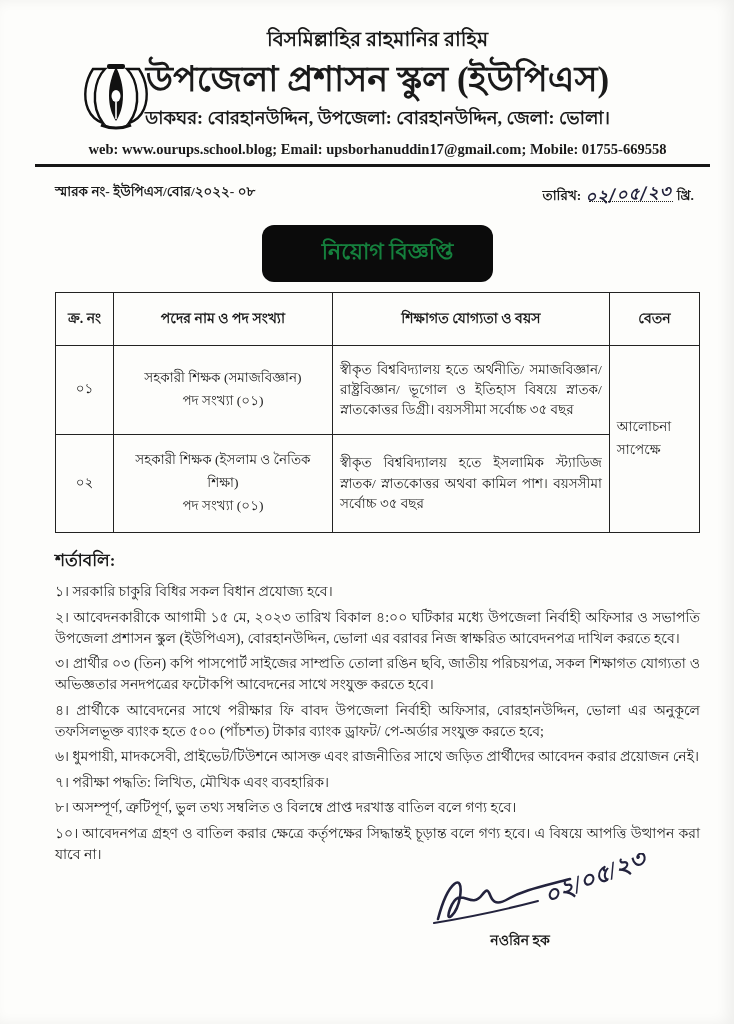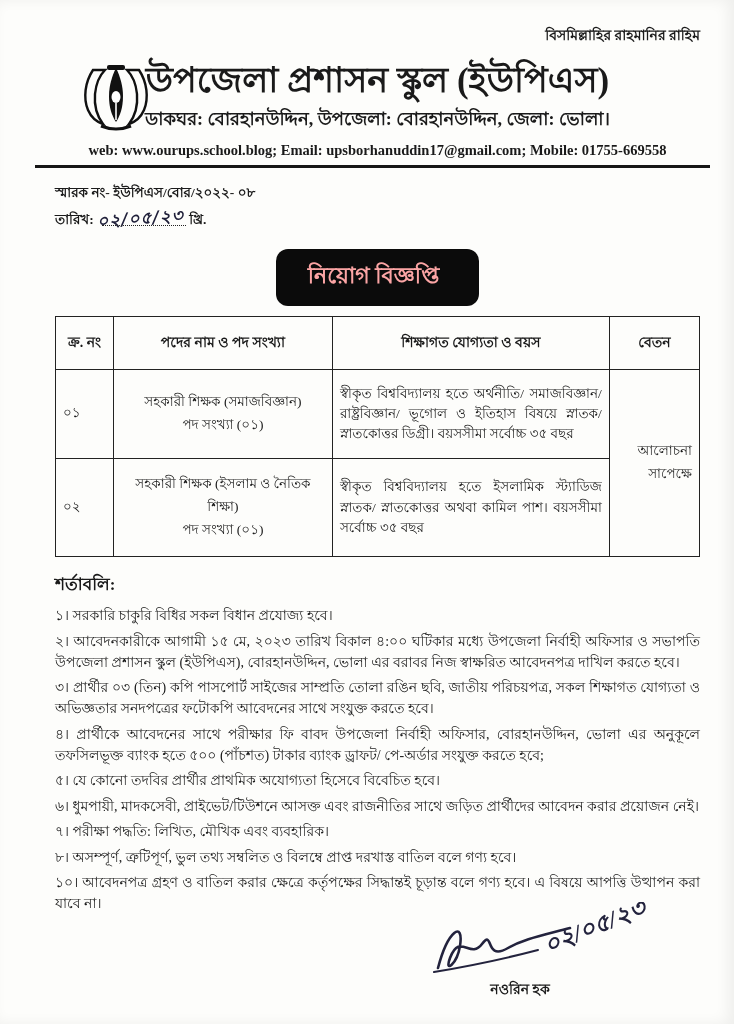--- a/index.html
+++ b/index.html
@@ -9,49 +9,49 @@
     margin: 0 auto;
     background: #fdfdfb;
     color: #1a1a1a;
     font-family: "Liberation Serif", "DejaVu Serif", serif;
     position: relative;
     padding: 24px 34px 30px 55px;
     overflow: hidden;
     box-shadow: inset -6px 0 14px rgba(0,0,0,0.06);
   }
   
-  .bismillah { text-align: right; font-size: 14px; font-weight: bold; margin-bottom: 14px; }
+  .bismillah { text-align: center; font-size: 20px; font-weight: bold; margin-bottom: 4px; }
   .header-row { position: relative; text-align: center; }
   .logo { position: absolute; left: 24px; top: 2px; width: 74px; height: 68px; }
   .school-name { font-size: 35px; font-weight: bold; line-height: 1.1; margin: 2px 0 4px 0; letter-spacing: 0; }
   .address-line { text-align: center; font-size: 18px; font-weight: bold; margin: 2px 0 6px 0; }
   .contact-line { text-align: center; font-size: 14.5px; font-weight: bold; font-family: "Liberation Serif", serif; margin-bottom: 6px; }
   .rule-thick { border: none; border-top: 3px solid #161616; margin: 0 -10px 0 -20px; }
   
-  .memo-row { display: flex; justify-content: space-between; align-items: flex-start; margin-top: 14px; font-size: 13.5px; font-weight: bold; flex-direction: column; }
+  .memo-row { display: flex; justify-content: space-between; align-items: flex-start; margin-top: 14px; font-size: 13.5px; font-weight: bold; }
   .date-cell { position: relative; padding-right: 6px; white-space: nowrap; }
   .hand { font-family: "DejaVu Serif", serif; font-style: italic; font-weight: bold; font-size: 17px; color: #20203a; display: inline-block; transform: rotate(-4deg); letter-spacing: 1px; }
   .dotted { display: inline-block; width: 84px; border-bottom: 1.5px dotted #222; margin-left: -82px; transform: translateY(2px); }
   
   .title-box-wrap { text-align: center; margin: 16px 0 10px 0; }
   .title-box {
-    display: inline-block; background: #0b0b0b; color: #fca5a5;
-    font-size: 22px; font-weight: bold; padding: 9px 40px 11px 32px;
+    display: inline-block; background: #0b0b0b; color: #15803d;
+    font-size: 22px; font-weight: bold; padding: 9px 40px 11px 60px;
     border-radius: 12px;
   }
   
   .intro { font-size: 14px; line-height: 1.55; text-align: justify; text-indent: 44px; margin: 10px 0 12px 0; }
   
   table.post-table { width: 100%; border-collapse: collapse; font-size: 13.5px; }
   table.post-table th, table.post-table td { border: 1.5px solid #222; padding: 14px 7px; vertical-align: middle; }
   table.post-table th { font-weight: bold; text-align: center; font-size: 14px; }
-  .col-sl { width: 9%; }
+  .col-sl { width: 9%; text-align: center; }
   .col-post { width: 34%; text-align: center; white-space: pre-line; margin-top: 24px; }
   .col-qual { width: 43%; text-align: justify; line-height: 1.5; }
-  .col-salary { width: 14%; text-align: right; }
+  .col-salary { width: 14%; text-align: left; }
   
   .terms-heading { font-weight: bold; font-size: 17px; margin: 14px 0 6px 0; }
   .term { font-size: 14px; line-height: 1.5; text-align: justify; margin: 4.5px 0; }
   
   .sign-block { width: 300px; margin: 6px 30px 0 auto; text-align: center; position: relative; padding-top: 58px; }
   .sign-svg { position: absolute; top: -18px; left: 50px; width: 240px; height: 92px; pointer-events: none; }
   .sign-name { font-weight: bold; font-size: 14px; }
   .sign-line { font-weight: bold; font-size: 13.5px; line-height: 1.45; }
 </style>
 </head>
@@ -117,21 +117,20 @@
         <td class="col-qual">স্বীকৃত বিশ্ববিদ্যালয় হতে ইসলামিক স্ট্যাডিজ স্নাতক/ স্নাতকোত্তর অথবা কামিল পাশ। বয়সসীমা সর্বোচ্চ ৩৫ বছর</td>
       </tr>
     </tbody>
   </table>
 
   <div class="terms-heading">শর্তাবলি:</div>
   <p class="term">১। সরকারি চাকুরি বিধির সকল বিধান প্রযোজ্য হবে।</p>
   <p class="term">২। আবেদনকারীকে আগামী ১৫ মে, ২০২৩ তারিখ বিকাল ৪:০০ ঘটিকার মধ্যে উপজেলা নির্বাহী অফিসার ও সভাপতি উপজেলা প্রশাসন স্কুল (ইউপিএস), বোরহানউদ্দিন, ভোলা এর বরাবর নিজ স্বাক্ষরিত আবেদনপত্র দাখিল করতে হবে।</p>
   <p class="term">৩। প্রার্থীর ০৩ (তিন) কপি পাসপোর্ট সাইজের সাম্প্রতি তোলা রঙিন ছবি, জাতীয় পরিচয়পত্র, সকল শিক্ষাগত যোগ্যতা ও অভিজ্ঞতার সনদপত্রের ফটোকপি আবেদনের সাথে সংযুক্ত করতে হবে।</p>
   <p class="term">৪। প্রার্থীকে আবেদনের সাথে পরীক্ষার ফি বাবদ উপজেলা নির্বাহী অফিসার, বোরহানউদ্দিন, ভোলা এর অনুকূলে তফসিলভূক্ত ব্যাংক হতে ৫০০ (পাঁচশত) টাকার ব্যাংক ড্রাফট/ পে-অর্ডার সংযুক্ত করতে হবে;</p>
-  <p class="term">৫। যে কোনো তদবির প্রার্থীর প্রাথমিক অযোগ্যতা হিসেবে বিবেচিত হবে।</p>
   <p class="term">৬। ধুমপায়ী, মাদকসেবী, প্রাইভেট/টিউশনে আসক্ত এবং রাজনীতির সাথে জড়িত প্রার্থীদের আবেদন করার প্রয়োজন নেই।</p>
   <p class="term">৭। পরীক্ষা পদ্ধতি: লিখিত, মৌখিক এবং ব্যবহারিক।</p>
   <p class="term">৮। অসম্পূর্ণ, ত্রুটিপূর্ণ, ভুল তথ্য সম্বলিত ও বিলম্বে প্রাপ্ত দরখাস্ত বাতিল বলে গণ্য হবে।</p>
   <p class="term">১০। আবেদনপত্র গ্রহণ ও বাতিল করার ক্ষেত্রে কর্তৃপক্ষের সিদ্ধান্তই চূড়ান্ত বলে গণ্য হবে। এ বিষয়ে আপত্তি উত্থাপন করা যাবে না।</p>
 
   <div class="sign-block">
     <svg class="sign-svg" viewBox="0 0 240 92" aria-hidden="true">
       <path d="M18,66 C28,28 44,18 40,44 C37,62 24,72 30,56 C40,30 50,58 62,42 C74,26 64,60 88,46 C104,37 120,34 150,26" fill="none" stroke="#23233d" stroke-width="2.6" stroke-linecap="round"></path>
       <path d="M14,70 C50,64 80,58 118,48" fill="none" stroke="#23233d" stroke-width="2" stroke-linecap="round"></path>
       <text x="128" y="52" font-size="24" fill="#23233d" font-style="italic" font-weight="bold" transform="rotate(-22 128 52)">০২/০৫/২৩</text>

